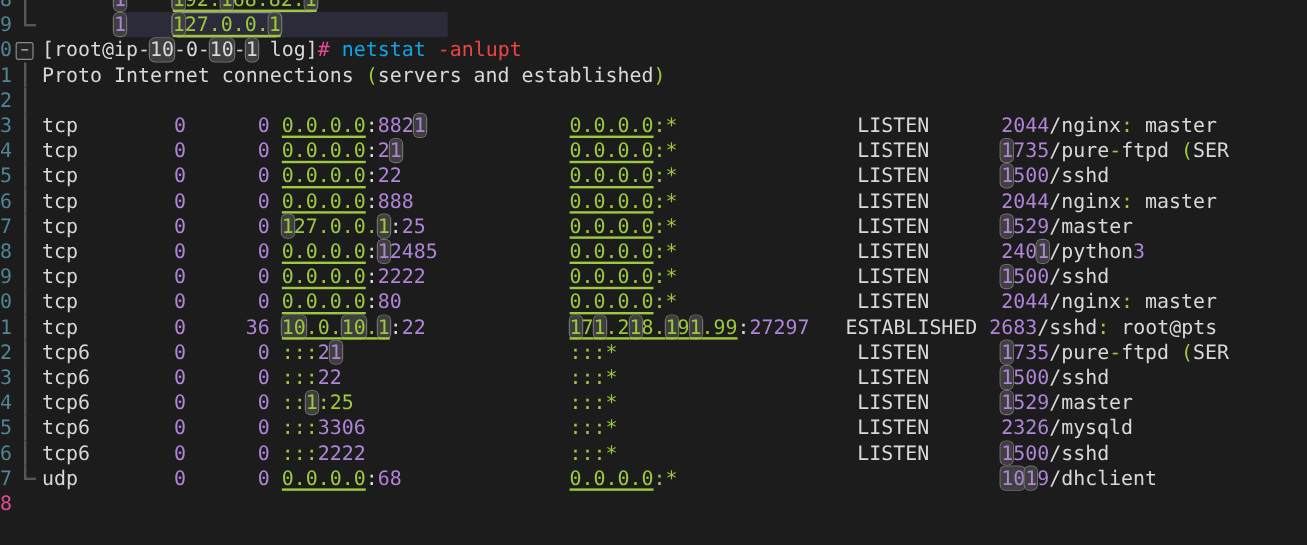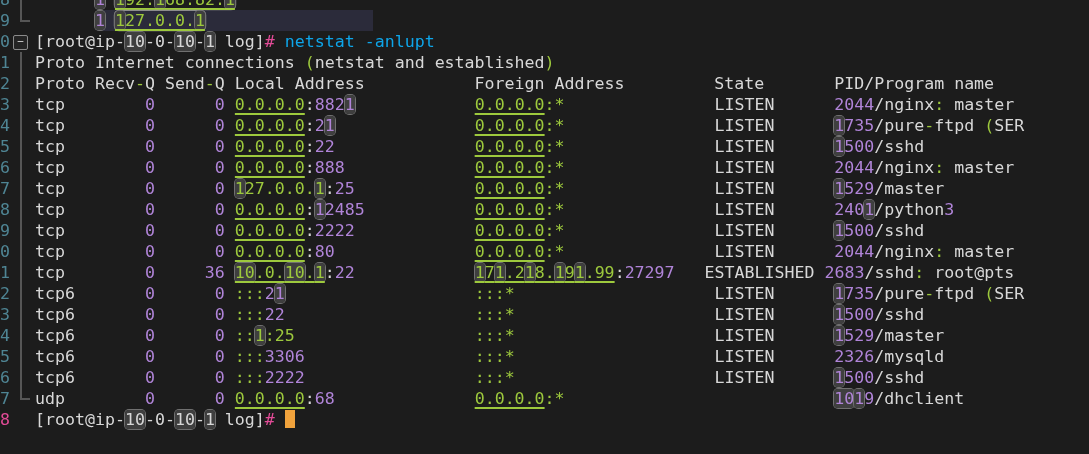--- a/index.html
+++ b/index.html
@@ -5,51 +5,51 @@
   html,body{margin:0;padding:0;background:#1c1c1c;width:1089px;height:454px;overflow:hidden;}
   #term{position:absolute;left:0;top:0;width:1089px;height:454px;
     font-family:"DejaVu Sans Mono","Liberation Mono",monospace;
     font-size:16.6px;line-height:21px;}
   .line{position:absolute;left:0;width:1089px;height:21px;white-space:pre;}
   .sel{position:absolute;top:0;height:21px;background:#2b2b3a;z-index:0;}
   .num{position:absolute;left:-20px;width:30px;text-align:right;color:#4f8594;z-index:1;}
   .num.active{color:#e24b97;}
   .content{position:absolute;left:35px;top:0;z-index:1;white-space:pre;}
   .fg{color:#d8d8d8}.green{color:#9dc93d}.purple{color:#b084d8}
-  .cyan{color:#0ea5e9}.orange{color:#0ea5e9}.pink{color:#e24b97}
+  .cyan{color:#0ea5e9}.orange{color:#ef4444}.pink{color:#e24b97}
   .u{text-decoration:underline;text-underline-offset:3px;text-decoration-thickness:1.5px;}
   .badge{background:#3f3f3f;border-radius:4px;box-shadow:0 0 0 1px #707070;}
-  .boxed{border-radius:4px;box-shadow:0 0 0 1.2px #8c8c8c;}
+  .boxed{border-radius:4px;box-shadow:0 0 0 1.2px #8c8c8c;margin-left:29px;}
   .foldbar{position:absolute;left:20px;top:0;width:1.5px;height:21px;background:#565656;z-index:1;}
   .foldbar.half{height:11px;}
   .foldfoot{position:absolute;left:20px;top:10px;width:10px;height:1.5px;background:#565656;z-index:1;}
   .foldbox{position:absolute;left:13px;top:4px;width:13px;height:13px;background:#242424;
     border:1px solid #8a8a8a;border-radius:2px;color:#cccccc;font-size:11px;line-height:11px;
     text-align:center;z-index:2;font-family:"DejaVu Sans Mono",monospace;}
   .cursor{display:inline-block;width:10px;height:18px;background:#f0a23c;
     vertical-align:middle;margin-top:-3px;}
 </style>
 </head>
 <body>
 
 <div id="term">
     <div class="line" style="top: -11px;"><span class="num">28</span><div class="foldbar"></div><span class="content"><span class="fg">      </span><span class="purple"><span class="badge">1</span></span><span class="fg"> </span><span class="green u boxed"><span class="badge">1</span>92.<span class="badge">1</span>68.82.<span class="badge">1</span></span></span></div>
     <div class="line" style="top: 10px;"><div class="sel" style="left: 97px; width: 276px;"></div><span class="num">29</span><div class="foldbar half"></div><div class="foldfoot"></div><span class="content"><span class="fg">      </span><span class="purple"><span class="badge">1</span></span><span class="fg"> </span><span class="green u boxed"><span class="badge">1</span>27.0.0.<span class="badge">1</span></span></span></div>
     <div class="line" style="top: 31px;"><span class="num">30</span><div class="foldbox">−</div><span class="content"><span class="fg">[root@ip-<span class="badge">10</span>-0-<span class="badge">10</span>-<span class="badge">1</span> log]</span><span class="pink">#</span><span class="fg"> </span><span class="cyan">netstat</span><span class="fg"> </span><span class="orange">-anlupt</span></span></div>
-    <div class="line" style="top: 52px;"><span class="num">31</span><div class="foldbar"></div><span class="content"><span class="fg">Proto Internet connections </span><span class="green">(</span><span class="fg">netstat and established</span><span class="green">)</span></span></div>
-    <div class="line" style="top: 73px;"><span class="num">32</span><div class="foldbar"></div><span class="content"><span class="fg">Proto Recv</span><span class="green">-</span><span class="fg">Q Send</span><span class="green">-</span><span class="fg">Q Local Address           Foreign Address         State       PID/Program name</span></span></div>
+    <div class="line" style="top: 52px;"><span class="num">31</span><div class="foldbar"></div><span class="content"><span class="fg">Proto Internet connections </span><span class="green">(</span><span class="fg">servers and established</span><span class="green">)</span></span></div>
+    <div class="line" style="top: 73px;"><span class="num">32</span><div class="foldbar"></div></div>
     <div class="line" style="top: 94px;"><span class="num">33</span><div class="foldbar"></div><span class="content"><span class="fg">tcp        </span><span class="purple">0</span><span class="fg">      </span><span class="purple">0</span><span class="fg"> </span><span class="green u">0.0.0.0</span><span class="fg">:</span><span class="purple">882<span class="badge">1</span></span><span class="fg">            </span><span class="green u">0.0.0.0</span><span class="green">:*</span><span class="fg">               LISTEN      </span><span class="purple">2044</span><span class="fg">/nginx</span><span class="green">:</span><span class="fg"> master</span></span></div>
     <div class="line" style="top: 115px;"><span class="num">34</span><div class="foldbar"></div><span class="content"><span class="fg">tcp        </span><span class="purple">0</span><span class="fg">      </span><span class="purple">0</span><span class="fg"> </span><span class="green u">0.0.0.0</span><span class="fg">:</span><span class="purple">2<span class="badge">1</span></span><span class="fg">              </span><span class="green u">0.0.0.0</span><span class="green">:*</span><span class="fg">               LISTEN      </span><span class="purple"><span class="badge">1</span>735</span><span class="fg">/pure</span><span class="green">-</span><span class="fg">ftpd </span><span class="green">(</span><span class="fg">SER</span></span></div>
     <div class="line" style="top: 136px;"><span class="num">35</span><div class="foldbar"></div><span class="content"><span class="fg">tcp        </span><span class="purple">0</span><span class="fg">      </span><span class="purple">0</span><span class="fg"> </span><span class="green u">0.0.0.0</span><span class="fg">:</span><span class="purple">22</span><span class="fg">              </span><span class="green u">0.0.0.0</span><span class="green">:*</span><span class="fg">               LISTEN      </span><span class="purple"><span class="badge">1</span>500</span><span class="fg">/sshd</span></span></div>
     <div class="line" style="top: 157px;"><span class="num">36</span><div class="foldbar"></div><span class="content"><span class="fg">tcp        </span><span class="purple">0</span><span class="fg">      </span><span class="purple">0</span><span class="fg"> </span><span class="green u">0.0.0.0</span><span class="fg">:</span><span class="purple">888</span><span class="fg">             </span><span class="green u">0.0.0.0</span><span class="green">:*</span><span class="fg">               LISTEN      </span><span class="purple">2044</span><span class="fg">/nginx</span><span class="green">:</span><span class="fg"> master</span></span></div>
     <div class="line" style="top: 178px;"><span class="num">37</span><div class="foldbar"></div><span class="content"><span class="fg">tcp        </span><span class="purple">0</span><span class="fg">      </span><span class="purple">0</span><span class="fg"> </span><span class="green"><span class="badge">1</span>27.0.0.<span class="badge">1</span></span><span class="fg">:</span><span class="purple">25</span><span class="fg">            </span><span class="green u">0.0.0.0</span><span class="green">:*</span><span class="fg">               LISTEN      </span><span class="purple"><span class="badge">1</span>529</span><span class="fg">/master</span></span></div>
     <div class="line" style="top: 199px;"><span class="num">38</span><div class="foldbar"></div><span class="content"><span class="fg">tcp        </span><span class="purple">0</span><span class="fg">      </span><span class="purple">0</span><span class="fg"> </span><span class="green u">0.0.0.0</span><span class="fg">:</span><span class="purple"><span class="badge">1</span>2485</span><span class="fg">           </span><span class="green u">0.0.0.0</span><span class="green">:*</span><span class="fg">               LISTEN      </span><span class="purple">240<span class="badge">1</span></span><span class="fg">/python</span><span class="purple">3</span></span></div>
     <div class="line" style="top: 220px;"><span class="num">39</span><div class="foldbar"></div><span class="content"><span class="fg">tcp        </span><span class="purple">0</span><span class="fg">      </span><span class="purple">0</span><span class="fg"> </span><span class="green u">0.0.0.0</span><span class="fg">:</span><span class="purple">2222</span><span class="fg">            </span><span class="green u">0.0.0.0</span><span class="green">:*</span><span class="fg">               LISTEN      </span><span class="purple"><span class="badge">1</span>500</span><span class="fg">/sshd</span></span></div>
     <div class="line" style="top: 241px;"><span class="num">40</span><div class="foldbar"></div><span class="content"><span class="fg">tcp        </span><span class="purple">0</span><span class="fg">      </span><span class="purple">0</span><span class="fg"> </span><span class="green u">0.0.0.0</span><span class="fg">:</span><span class="purple">80</span><span class="fg">              </span><span class="green u">0.0.0.0</span><span class="green">:*</span><span class="fg">               LISTEN      </span><span class="purple">2044</span><span class="fg">/nginx</span><span class="green">:</span><span class="fg"> master</span></span></div>
     <div class="line" style="top: 262px;"><span class="num">41</span><div class="foldbar"></div><span class="content"><span class="fg">tcp        </span><span class="purple">0</span><span class="fg">     </span><span class="purple">36</span><span class="fg"> </span><span class="green u"><span class="badge">10</span>.0.<span class="badge">10</span>.<span class="badge">1</span></span><span class="fg">:</span><span class="purple">22</span><span class="fg">            </span><span class="green u"><span class="badge">1</span>7<span class="badge">1</span>.2<span class="badge">1</span>8.<span class="badge">1</span>9<span class="badge">1</span>.99</span><span class="fg">:</span><span class="purple">27297</span><span class="fg">   ESTABLISHED </span><span class="purple">2683</span><span class="fg">/sshd</span><span class="green">:</span><span class="fg"> root@pts</span></span></div>
     <div class="line" style="top: 283px;"><span class="num">42</span><div class="foldbar"></div><span class="content"><span class="fg">tcp6       </span><span class="purple">0</span><span class="fg">      </span><span class="purple">0</span><span class="fg"> </span><span class="green">:::</span><span class="purple">2<span class="badge">1</span></span><span class="fg">                   </span><span class="green">:::*</span><span class="fg">                    LISTEN      </span><span class="purple"><span class="badge">1</span>735</span><span class="fg">/pure</span><span class="green">-</span><span class="fg">ftpd </span><span class="green">(</span><span class="fg">SER</span></span></div>
     <div class="line" style="top: 304px;"><span class="num">43</span><div class="foldbar"></div><span class="content"><span class="fg">tcp6       </span><span class="purple">0</span><span class="fg">      </span><span class="purple">0</span><span class="fg"> </span><span class="green">:::</span><span class="purple">22</span><span class="fg">                   </span><span class="green">:::*</span><span class="fg">                    LISTEN      </span><span class="purple"><span class="badge">1</span>500</span><span class="fg">/sshd</span></span></div>
     <div class="line" style="top: 325px;"><span class="num">44</span><div class="foldbar"></div><span class="content"><span class="fg">tcp6       </span><span class="purple">0</span><span class="fg">      </span><span class="purple">0</span><span class="fg"> </span><span class="green">::</span><span class="green"><span class="badge">1</span>:25</span><span class="fg">                  </span><span class="green">:::*</span><span class="fg">                    LISTEN      </span><span class="purple"><span class="badge">1</span>529</span><span class="fg">/master</span></span></div>
     <div class="line" style="top: 346px;"><span class="num">45</span><div class="foldbar"></div><span class="content"><span class="fg">tcp6       </span><span class="purple">0</span><span class="fg">      </span><span class="purple">0</span><span class="fg"> </span><span class="green">:::</span><span class="purple">3306</span><span class="fg">                 </span><span class="green">:::*</span><span class="fg">                    LISTEN      </span><span class="purple">2326</span><span class="fg">/mysqld</span></span></div>
     <div class="line" style="top: 367px;"><span class="num">46</span><div class="foldbar"></div><span class="content"><span class="fg">tcp6       </span><span class="purple">0</span><span class="fg">      </span><span class="purple">0</span><span class="fg"> </span><span class="green">:::</span><span class="purple">2222</span><span class="fg">                 </span><span class="green">:::*</span><span class="fg">                    LISTEN      </span><span class="purple"><span class="badge">1</span>500</span><span class="fg">/sshd</span></span></div>
     <div class="line" style="top: 388px;"><span class="num">47</span><div class="foldbar half"></div><div class="foldfoot"></div><span class="content"><span class="fg">udp        </span><span class="purple">0</span><span class="fg">      </span><span class="purple">0</span><span class="fg"> </span><span class="green u">0.0.0.0</span><span class="fg">:</span><span class="purple">68</span><span class="fg">              </span><span class="green u">0.0.0.0</span><span class="green">:*</span><span class="fg">                           </span><span class="purple"><span class="badge">10</span><span class="badge">1</span>9</span><span class="fg">/dhclient</span></span></div>
-    <div class="line" style="top: 409px;"><span class="num active">48</span><span class="content"><span class="fg">[root@ip-<span class="badge">10</span>-0-<span class="badge">10</span>-<span class="badge">1</span> log]</span><span class="pink">#</span><span class="fg"> </span><span class="cursor"></span></span></div>
+    <div class="line" style="top: 409px;"><span class="num active">48</span></div>
   </div>
 
 </body></html>

